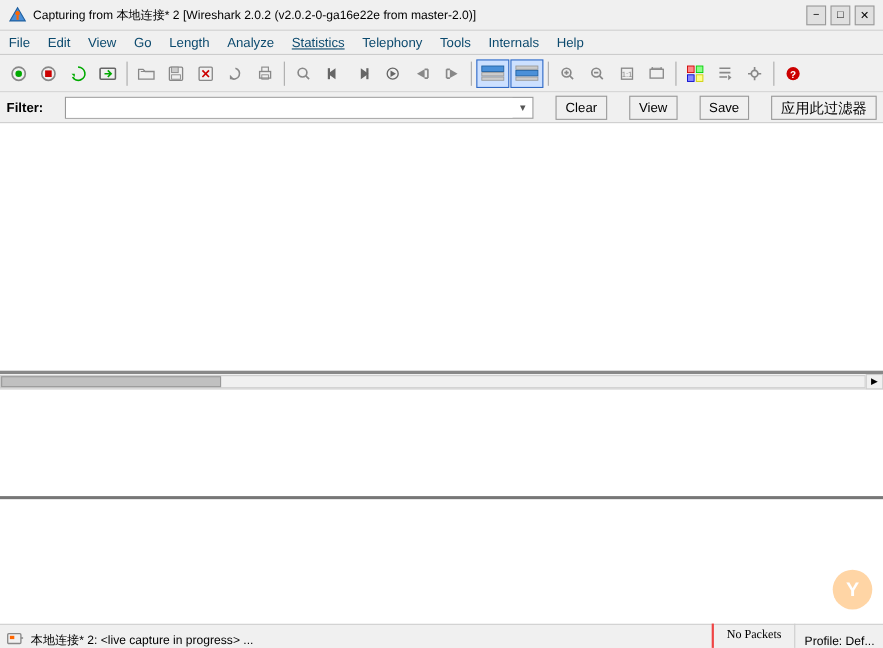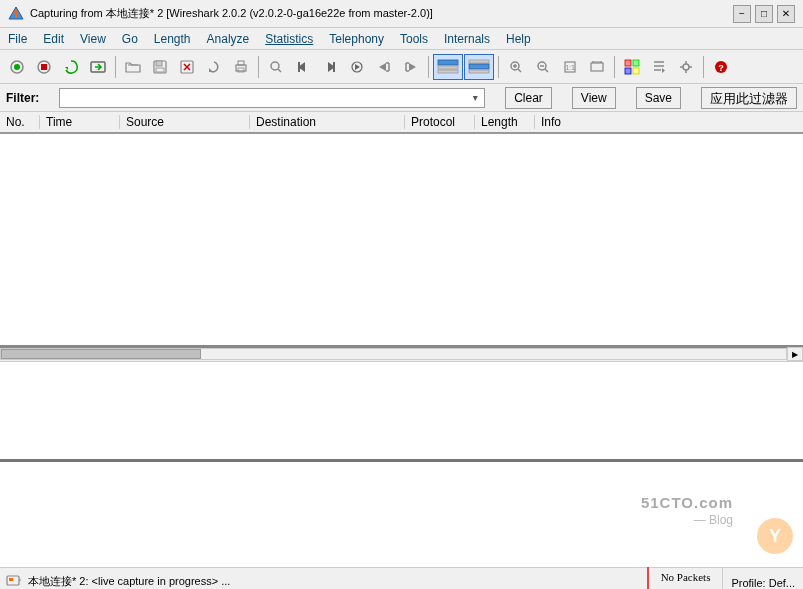--- a/index.html
+++ b/index.html
@@ -536,50 +536,37 @@
     <button id="filter-dropdown-btn">▾</button>
   </div>
   <button class="filter-action-btn">Clear</button>
   <button class="filter-action-btn">View</button>
   <button class="filter-action-btn">Save</button>
   <button id="apply-filter-btn">应用此过滤器</button>
 </div>
 
 <div id="main-content">
 
-  <div id="packet-header">
-    <div class="col-no">No.</div>
-    <div class="col-time">Time</div>
-    <div class="col-src">Source</div>
-    <div class="col-dst">Destination</div>
-    <div class="col-proto">Protocol</div>
-    <div class="col-len">Length</div>
-    <div class="col-info">Info</div>
-  </div>
 
   <div id="packet-list-pane">
     
   </div>
 
   <div id="h-scroll-area">
     <div id="h-scrollbar">
       <div id="h-scrollbar-thumb"></div>
     </div>
     <div id="h-scroll-right">▶</div>
   </div>
 
   <div id="packet-detail-pane" style="background: white; border-bottom: 3px solid #777;">
   </div>
 
   <div id="packet-bytes-pane" style="background: white; flex: 1; position: relative;">
 
-    <div style="position: absolute; bottom: 40px; right: 70px; text-align: right; pointer-events: none;">
-      <div style="color: rgba(100,100,100,0.55); font-size: 15px; font-weight: bold; letter-spacing: 1px;">51CTO.com</div>
-      <div style="color: rgba(100,100,100,0.45); font-size: 12px; margin-top: 2px;">— Blog</div>
-    </div>
 
     <div style="position: absolute; bottom: 8px; right: 8px; pointer-events: none; opacity: 0.35;">
       <svg width="40" height="40" viewBox="0 0 40 40">
         <circle cx="20" cy="20" r="18" fill="#ff8800"></circle>
         <text x="20" y="26" text-anchor="middle" font-size="18" font-weight="bold" fill="white">Y</text>
       </svg>
     </div>
   </div>
 </div>
 

